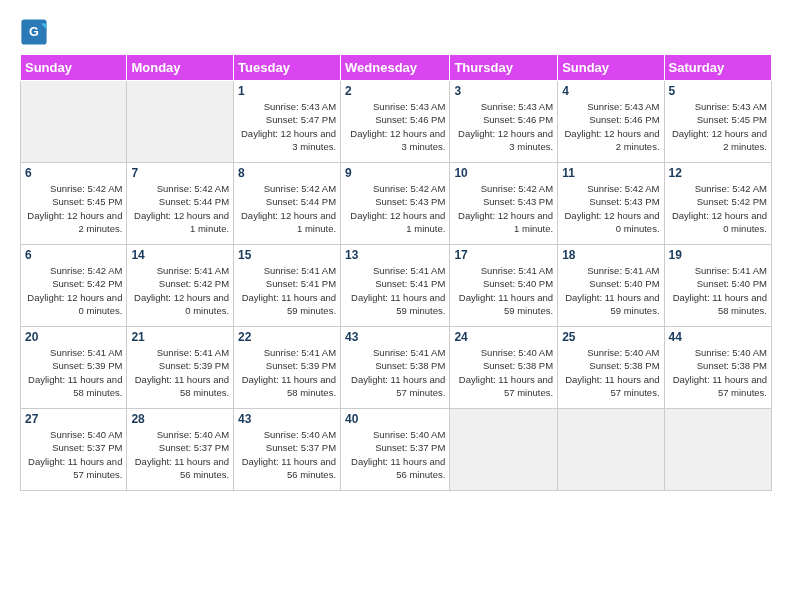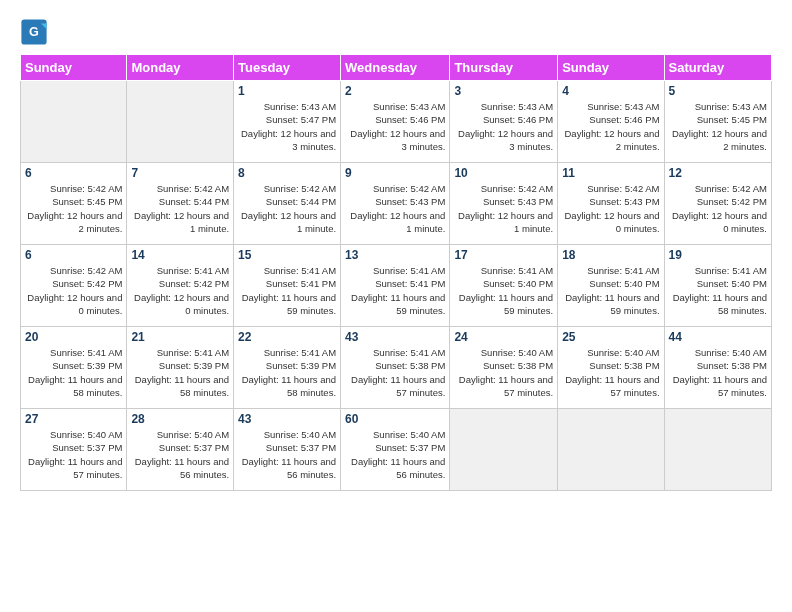--- a/index.html
+++ b/index.html
@@ -302,21 +302,21 @@
 Sunset: 5:37 PM
 Daylight: 11 hours and 56 minutes.</div>
             </td>
             <td>
               <span class="day-num">43</span>
               <div class="day-info" style="white-space: pre-line;">Sunrise: 5:40 AM
 Sunset: 5:37 PM
 Daylight: 11 hours and 56 minutes.</div>
             </td>
             <td>
-              <span class="day-num">60</span>
+              <span class="day-num">40</span>
               <div class="day-info" style="white-space: pre-line;">Sunrise: 5:40 AM
 Sunset: 5:37 PM
 Daylight: 11 hours and 56 minutes.</div>
             </td>
             <td class="empty"></td>
             <td class="empty"></td>
             <td class="empty"></td>
           </tr>
         </tbody>
     </table>

